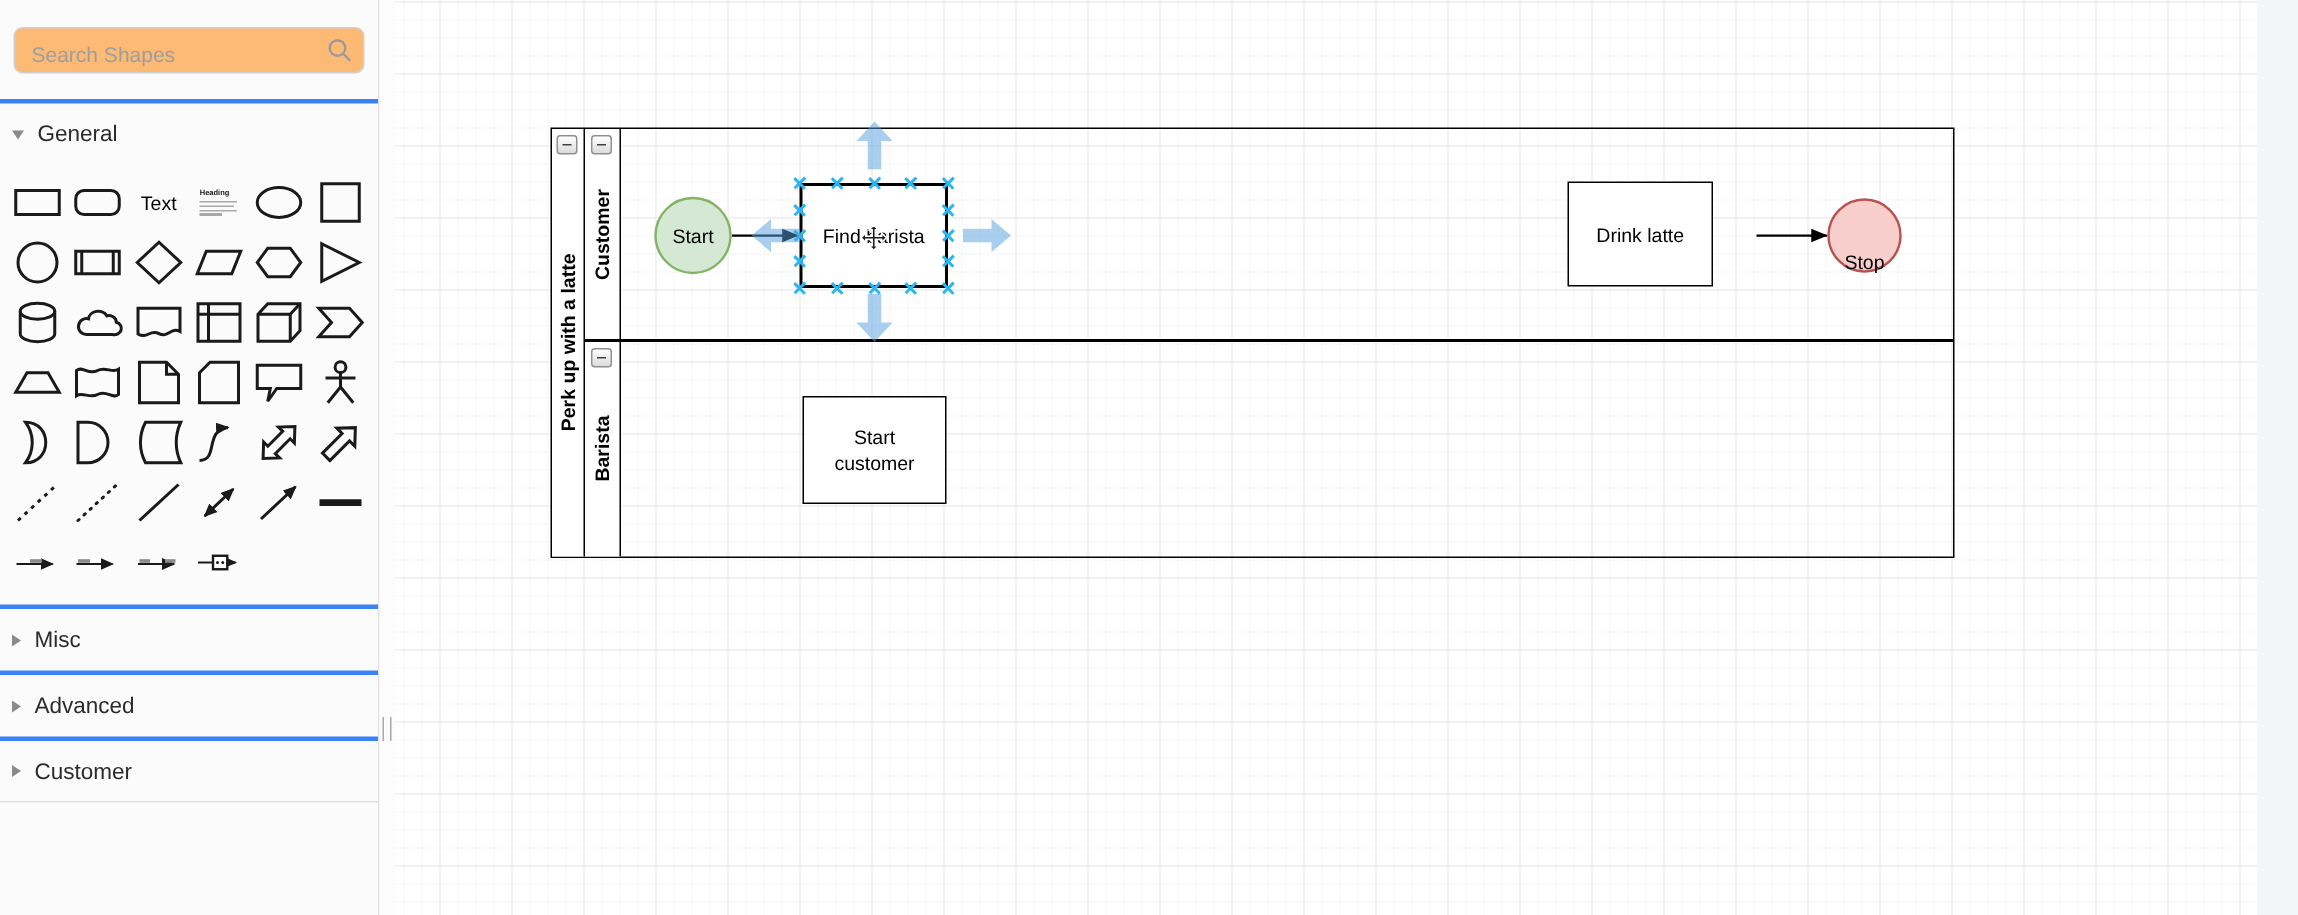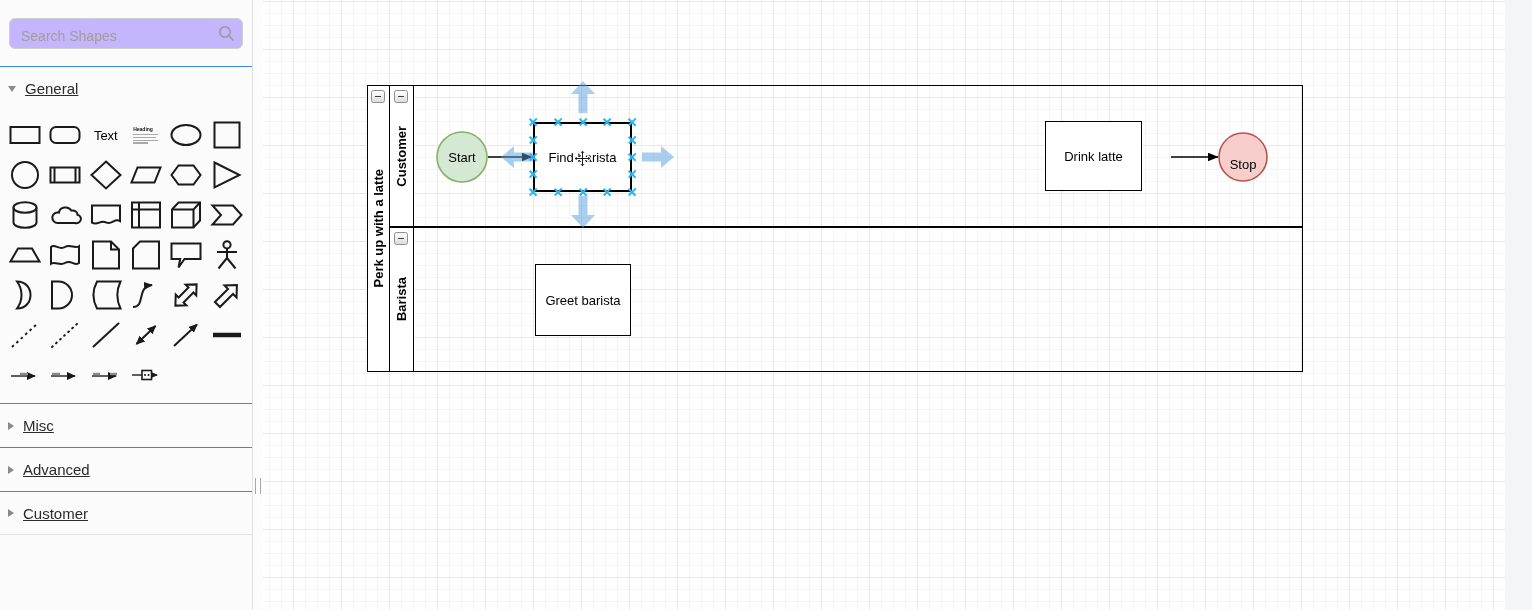--- a/index.html
+++ b/index.html
@@ -6,28 +6,28 @@
   html,body { width:1532px; height:610px; overflow:hidden;
     font-family:"Liberation Sans", sans-serif; background:#fff; }
   .app { display:flex; width:1532px; height:610px; }
 
   
   .sidebar { width:253px; height:610px; background:#fbfbfb;
     border-right:1px solid #e2e2e2; flex:none; position:relative; }
   .search-wrap { padding:18px 9px 17px 9px; }
   .search-box { position:relative; }
   .search-box input { width:100%; height:31px; border:1px solid #d0d0d0;
-    border-radius:6px; background:#c4b5fd; padding:4px 30px 0 11px;
+    border-radius:6px; background:#fdba74; padding:4px 30px 0 11px;
     font-size:14px; color:#444; outline:none;
     font-family:"Liberation Sans", sans-serif; }
   .search-box input::placeholder { color:#9e9e9e; }
   .search-icon { position:absolute; right:8px; top:7px; width:17px; height:17px; }
   .sec-hdr { height:44px; display:flex; align-items:center; gap:9px;
     padding-left:8px; font-size:15px; color:#2b2b2b;
-    border-top:1px solid #3b82f6; background:#fbfbfb; cursor:default;text-decoration:underline; }
+    border-top:3px solid #3b82f6; background:#fbfbfb; cursor:default; }
   .sec-hdr.last { border-bottom:1px solid #e1e1e1; }
   .caret-down { width:0; height:0; border-left:4.5px solid transparent;
     border-right:4.5px solid transparent; border-top:6px solid #8a8a8a; }
   .caret-right { width:0; height:0; border-top:4.5px solid transparent;
     border-bottom:4.5px solid transparent; border-left:6px solid #8a8a8a; }
   .shapes-grid { padding:5px 5px 8px 5px; display:grid;
     grid-template-columns:repeat(6,1fr); grid-auto-rows:40px; }
   .cell { display:flex; align-items:center; justify-content:center; cursor:pointer; }
   .cell svg { stroke:#1a1a1a; fill:none; stroke-width:2px; overflow:visible; }
   .cell.txt span { font-size:13px; color:#000; }
@@ -79,21 +79,21 @@
   
   .node-rect { position:absolute; background:#fff; border:1.5px solid #000;
     display:flex; align-items:center; justify-content:center;
     font-size:13px; line-height:17px; color:#000; text-align:center; cursor:move; }
   #node-find-barista { left:270px; top:122px; width:99px; height:70px; border-width:2px; }
   #node-drink-latte { left:782px; top:121px; width:97px; height:70px; }
   #node-greet-customer { left:272px; top:264px; width:96px; height:72px; padding:0 9px; }
   .circle-label { position:absolute; display:flex; align-items:center;
     justify-content:center; font-size:13px; color:#000; cursor:move; }
   #label-start { left:174px; top:132px; width:50px; height:50px; }
-  #label-stop { left:956px; top:140px; width:48px; height:48px; }
+  #label-stop { left:956px; top:150px; width:48px; height:48px; }
 
   .edges-svg { position:absolute; left:0; top:0; width:1242px; height:610px;
     pointer-events:none; }
 
   
   .xmark { position:absolute; width:8px; height:8px; }
   .xmark::before, .xmark::after { content:""; position:absolute; left:50%;
     top:50%; width:9.5px; height:1.7px; background:#29b6f2; }
   .xmark::before { transform:translate(-50%,-50%) rotate(45deg); }
   .xmark::after  { transform:translate(-50%,-50%) rotate(-45deg); }
@@ -415,21 +415,21 @@
       <div class="circle-label" id="label-start">Start</div>
       <div class="circle-label" id="label-stop">Stop</div>
 
       <div class="node-rect" id="node-find-barista">
         <span>Find barista</span>
       </div>
       <div class="node-rect" id="node-drink-latte">
         <span>Drink latte</span>
       </div>
       <div class="node-rect" id="node-greet-customer">
-        <span>Greet barista</span>
+        <span>Start customer</span>
       </div>
 
       <div>
 
         <div class="xmark" style="left:266px;top:118px"></div>
         <div class="xmark" style="left:291px;top:118px"></div>
         <div class="xmark" style="left:316px;top:118px"></div>
         <div class="xmark" style="left:340px;top:118px"></div>
         <div class="xmark" style="left:365px;top:118px"></div>
         <div class="xmark" style="left:266px;top:188px"></div>

